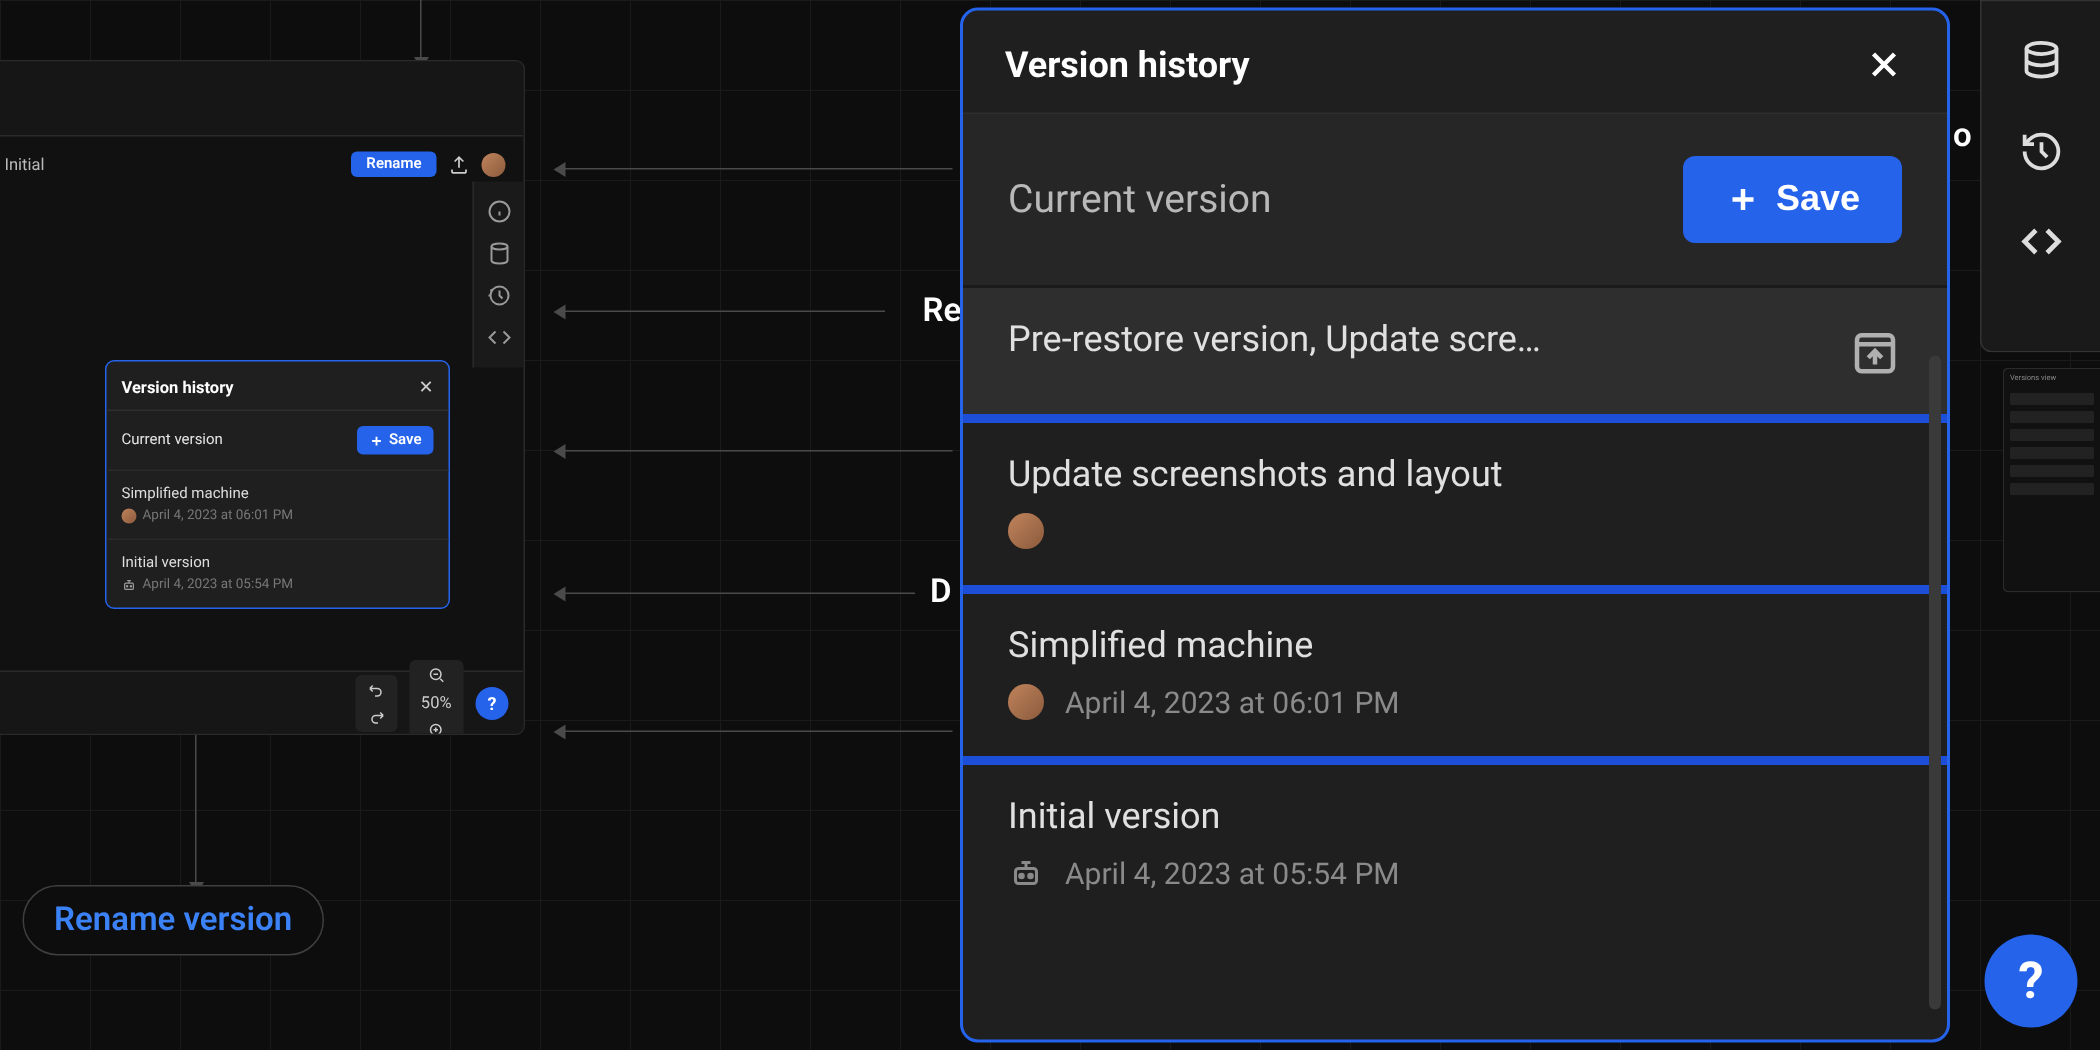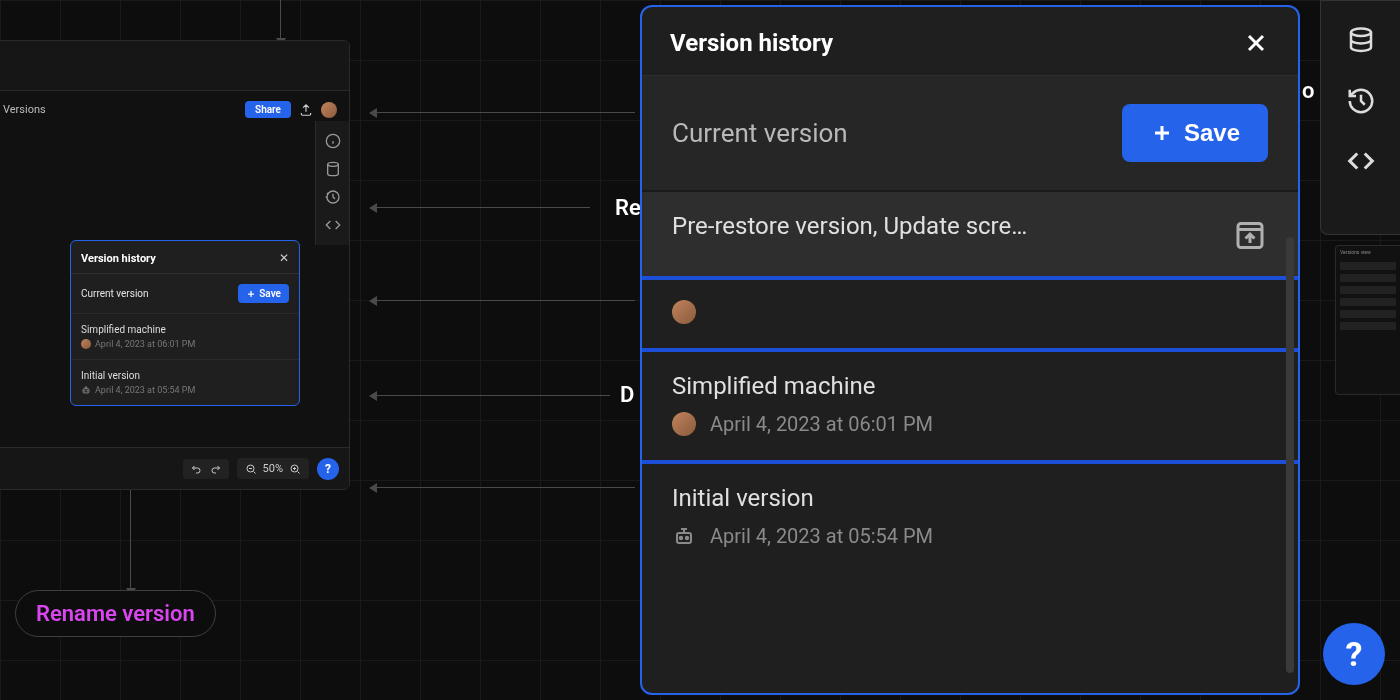--- a/index.html
+++ b/index.html
@@ -24,21 +24,21 @@
 
   
   .bg-node {
     position: absolute;
     background: #0d0d0d;
     border: 1px solid #3f3f3f;
     border-radius: 999px;
     padding: 10px 20px;
     font-size: 22px;
     font-weight: 600;
-    color: #d946ef;
+    color: #3b82f6;
   }
   .arrow {
     position: absolute;
     width: 120px;
     height: 1px;
     background: #4a4a4a;
   }
   .arrow::after {
     content: "";
     position: absolute;
@@ -161,21 +161,21 @@
     right: 0;
     height: 42px;
     background: #161616;
     border-top: 1px solid #2a2a2a;
     display: flex;
     align-items: center;
     justify-content: flex-end;
     gap: 8px;
     padding: 0 10px;
   }
-  .lp-ctl { background:#222; border-radius:4px; padding:4px 8px; color:#ccc; font-size:11px; display:flex; align-items:center; gap:6px;}
+  .lp-ctl { background:#222; border-radius:4px; padding:4px 8px; color:#ccc; font-size:11px; display:flex; align-items:center; gap:6px;flex-direction:column;}
   .lp-help {
     width: 22px; height: 22px;
     border-radius: 50%;
     background: #2563eb;
     color: #fff;
     display: flex;
     align-items: center;
     justify-content: center;
     font-size: 12px;
     font-weight: 700;
@@ -273,21 +273,21 @@
     font-weight: 700;
     display: flex;
     align-items: center;
     gap: 10px;
     cursor: pointer;
   }
   .vh-save-btn svg { width: 24px; height: 24px; }
 
   .vh-item {
     padding: 20px 30px 24px;
-    border-bottom: 4px solid #1d4ed8;
+    border-bottom: 6px solid #1d4ed8;
     position: relative;
   }
   .vh-item.highlighted {
     background: #2e2e2e;
   }
   .vh-item-title {
     font-size: 24px;
     color: #e0e0e0;
     margin-bottom: 12px;
     white-space: nowrap;
@@ -375,23 +375,23 @@
 <div class="arrow" style="left:375px; top:395px; width:235px;"></div>
 <div class="arrow" style="left:375px; top:487px; width:260px;"></div>
 
 <div class="sliver" style="left:615px; top:195px;">Re</div>
 <div class="sliver" style="left:620px; top:382px;">D</div>
 <div class="sliver" style="left:1302px; top:78px;">o</div>
 
 <div class="left-panel">
   <div class="lp-top"></div>
   <div class="lp-header">
-    <span>Versions</span>
+    <span>Initial</span>
     <div class="lp-header-right">
-      <span class="mini-share">Share</span>
+      <span class="mini-share">Rename</span>
       <svg class="mini-icon" viewBox="0 0 24 24" fill="none" stroke="currentColor" stroke-width="2">
           <path d="M4 17v2a2 2 0 002 2h12a2 2 0 002-2v-2M12 3v12M7 8l5-5 5 5"></path>
         </svg>
       <div class="mini-avatar"></div>
     </div>
   </div>
   <div class="lp-sidebar">
     <svg class="lp-sidebar-icon" viewBox="0 0 24 24" fill="none" stroke="currentColor" stroke-width="2">
         <circle cx="12" cy="12" r="10"></circle>
         <path d="M12 16v-4M12 8h.01"></path>
@@ -515,20 +515,21 @@
 
     <div class="vh-item highlighted">
       <div class="vh-item-title">Pre-restore version, Update scre…</div>
       <svg class="vh-restore-icon" viewBox="0 0 24 24" fill="none" stroke="currentColor" stroke-width="2">
           <rect x="4" y="5" width="16" height="16" rx="2"></rect>
           <path d="M4 9h16M12 18v-5M9 15l3-3 3 3"></path>
         </svg>
     </div>
 
     <div class="vh-item">
+      <div class="vh-item-title">Update screenshots and layout</div>
       <div class="vh-item-meta">
         <div class="vh-avatar"></div>
       </div>
     </div>
 
     <div class="vh-item">
       <div class="vh-item-title">Simplified machine</div>
       <div class="vh-item-meta">
         <div class="vh-avatar"></div>
         <span>April 4, 2023 at 06:01 PM</span>

